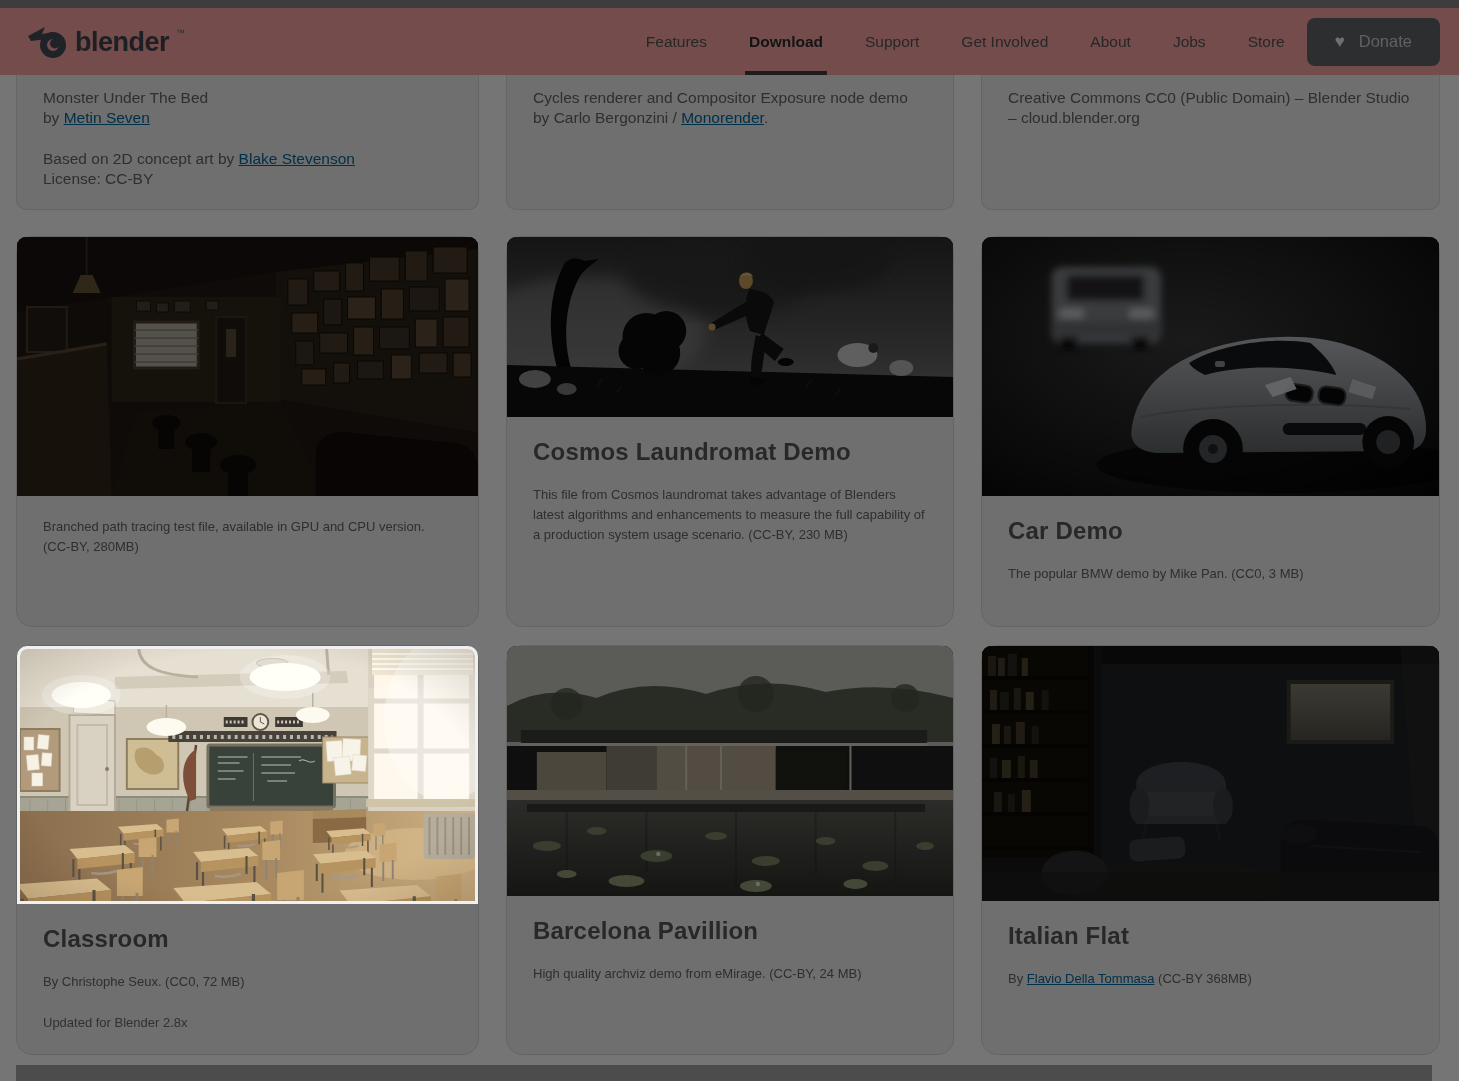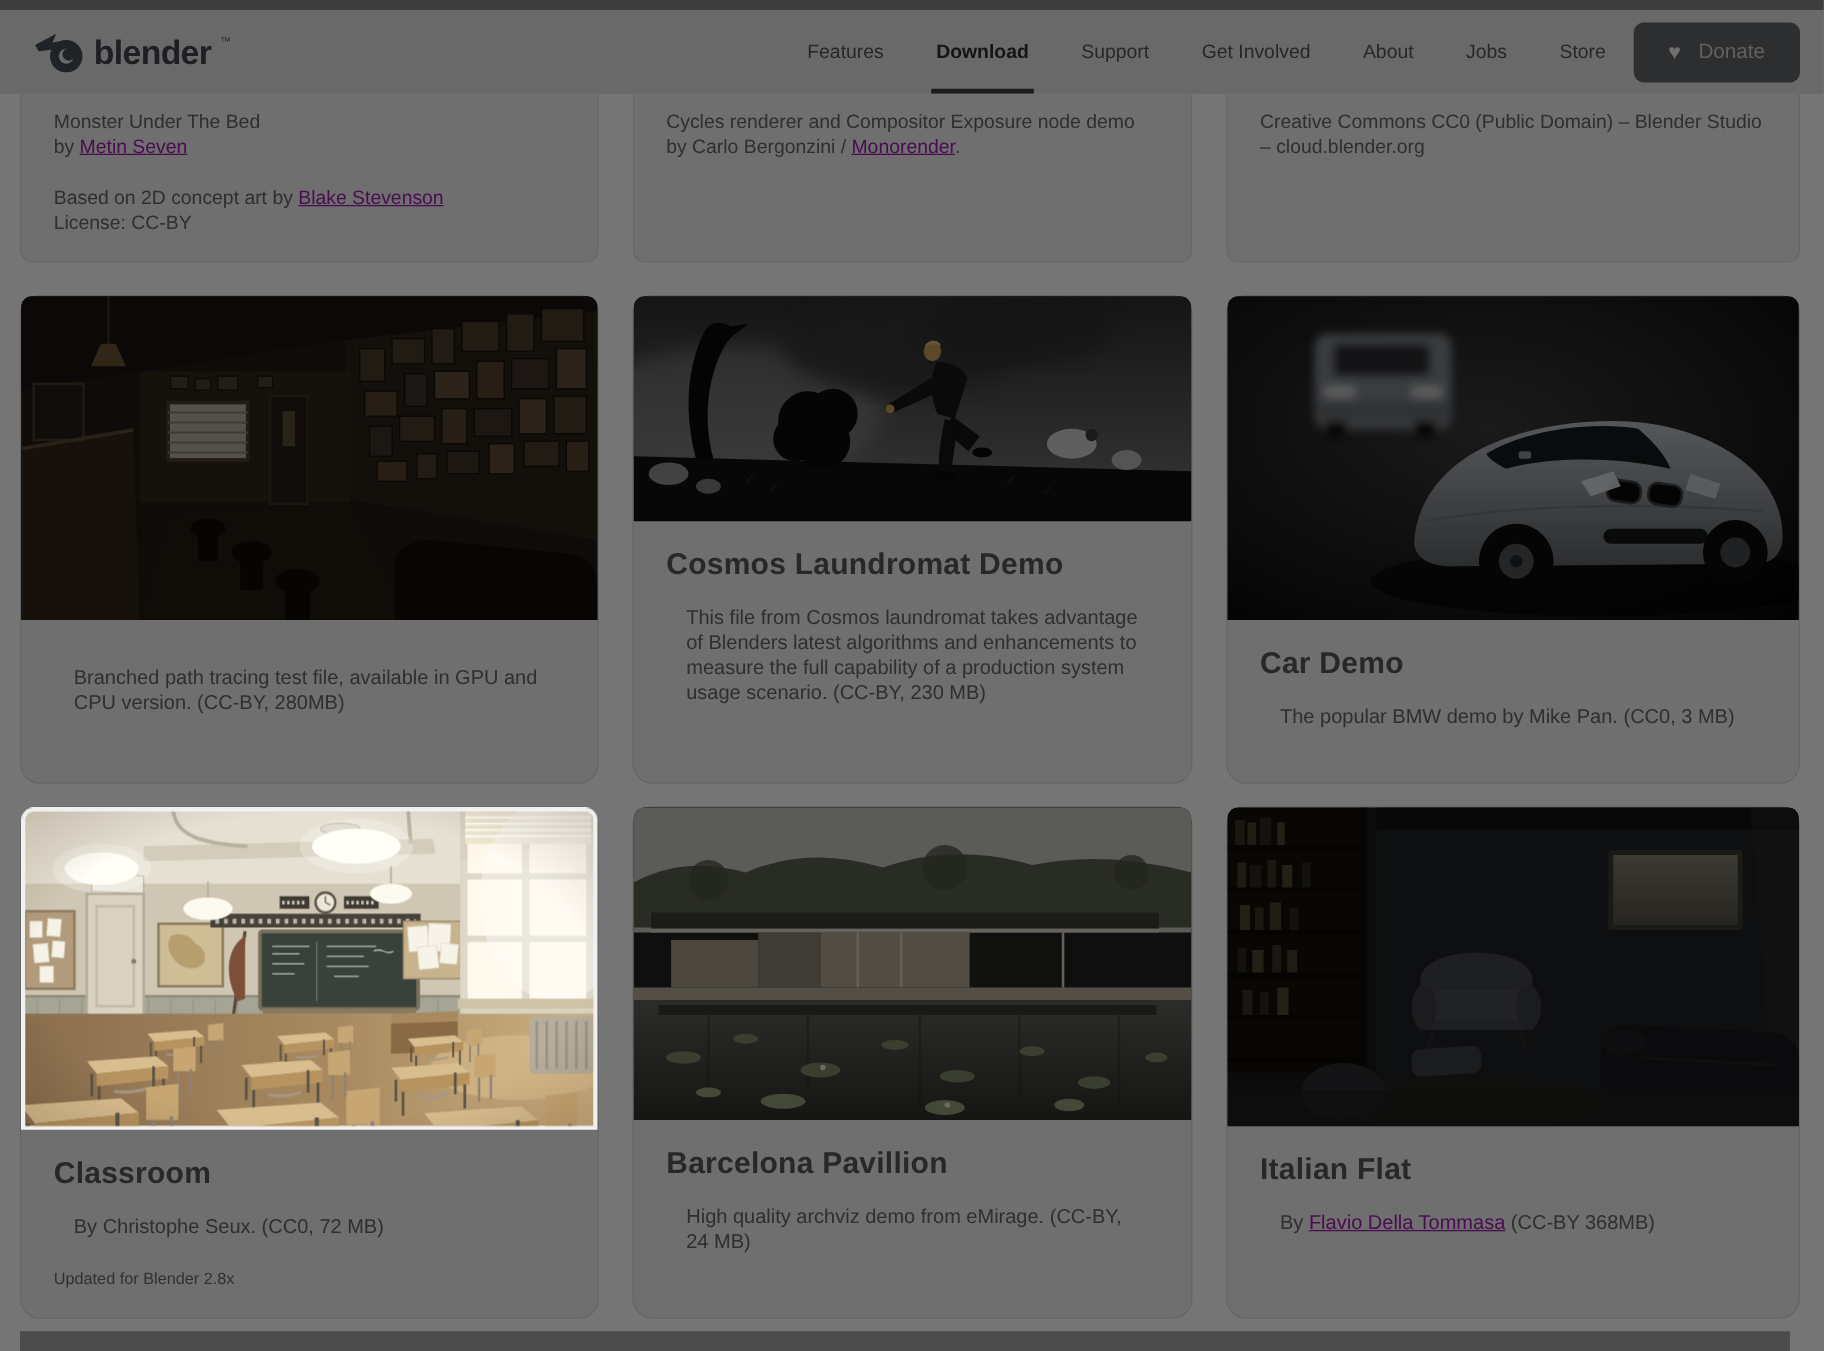--- a/index.html
+++ b/index.html
@@ -5,21 +5,21 @@
   html,body{margin:0;padding:0;overflow:hidden;}
   body{
     width:1459px;height:1081px;position:relative;
     background:#ffffff;
     font-family:"Liberation Sans", sans-serif;
     color:#666;
   }
   
   .top-strip{height:8px;background:#868686;}
   
-  header{height:67px;background:#e5e5e5;display:flex;align-items:center;
+  header{height:67px;background:#fca5a5;display:flex;align-items:center;
     padding:0 19px 0 28px;box-sizing:border-box;}
   .brand{display:flex;align-items:flex-start;gap:7px;margin-right:auto;text-decoration:none;cursor:pointer;}
   .brand-name{font-size:27px;font-weight:800;color:#3f454e;letter-spacing:-0.5px;line-height:32px;}
   .brand-tm{font-size:9px;color:#5a5f66;margin-top:2px;}
   nav{display:flex;align-items:center;gap:42px;margin-right:22px;}
   .nav-link{font-size:15.5px;color:#555;text-decoration:none;position:relative;cursor:pointer;white-space:nowrap;}
   .nav-link.active{font-weight:700;color:#2e2e2e;}
   .nav-link.active::after{content:"";position:absolute;left:-4px;right:-4px;top:38px;height:4px;background:#3f3f3f;}
   .donate-btn{display:flex;align-items:center;gap:14px;background:#60646a;border:none;
     border-radius:8px;height:48px;padding:0 28px;cursor:pointer;}
@@ -31,26 +31,26 @@
   .row1{margin-bottom:26px;}
   .row1 .card{height:135px;border-top:none;border-radius:0 0 10px 10px;padding-top:13px;box-sizing:border-box;}
   .row2{margin-bottom:18px;}
   .row2 .card{height:391px;}
   .row3 .card{height:410px;}
   .card{background:#f1f1f1;border:1px solid #dcdcdc;border-radius:16px;box-sizing:border-box;position:relative;}
   .card-img{width:100%;overflow:hidden;border-radius:9px 9px 0 0;background:#222;}
   .card-img svg{display:block;width:100%;height:100%;}
   .card-body{padding:21px 26px 0 26px;}
   .card-title{margin:0 0 19px 0;font-size:24px;font-weight:600;color:#585858;letter-spacing:0.2px;}
-  .card-desc{margin:16px;font-size:16px;line-height:20px;color:#666;}
+  .card-desc{margin:0;font-size:13px;line-height:20px;color:#666;}
   .card-desc.w-sm{max-width:378px;}
   .card-note{margin:23px 0 0 0;font-size:13px;color:#6b6b6b;}
   .txt{padding:0 26px;font-size:15.5px;line-height:20px;color:#666;}
   .txt p{margin:0 0 21px 0;}
-  .inline-link{color:#a21caf;text-decoration:underline;cursor:pointer;}
+  .inline-link{color:#0369a1;text-decoration:underline;cursor:pointer;}
   
   .hl{border:3px solid #f0f0f0;border-radius:10px 10px 0 0;position:relative;z-index:60;
     background:#fff;box-sizing:border-box;cursor:pointer;}
   .hl-clip{width:100%;height:100%;overflow:hidden;border-radius:7px 7px 0 0;}
   .hl-clip svg{display:block;width:100%;height:100%;}
   
   .footer-band{height:16px;background:#a6a6a6;margin-top:10px;}
   
   .dim-overlay{position:fixed;inset:0;background:rgba(0,0,0,0.54);z-index:50;pointer-events:none;}
 </style>

